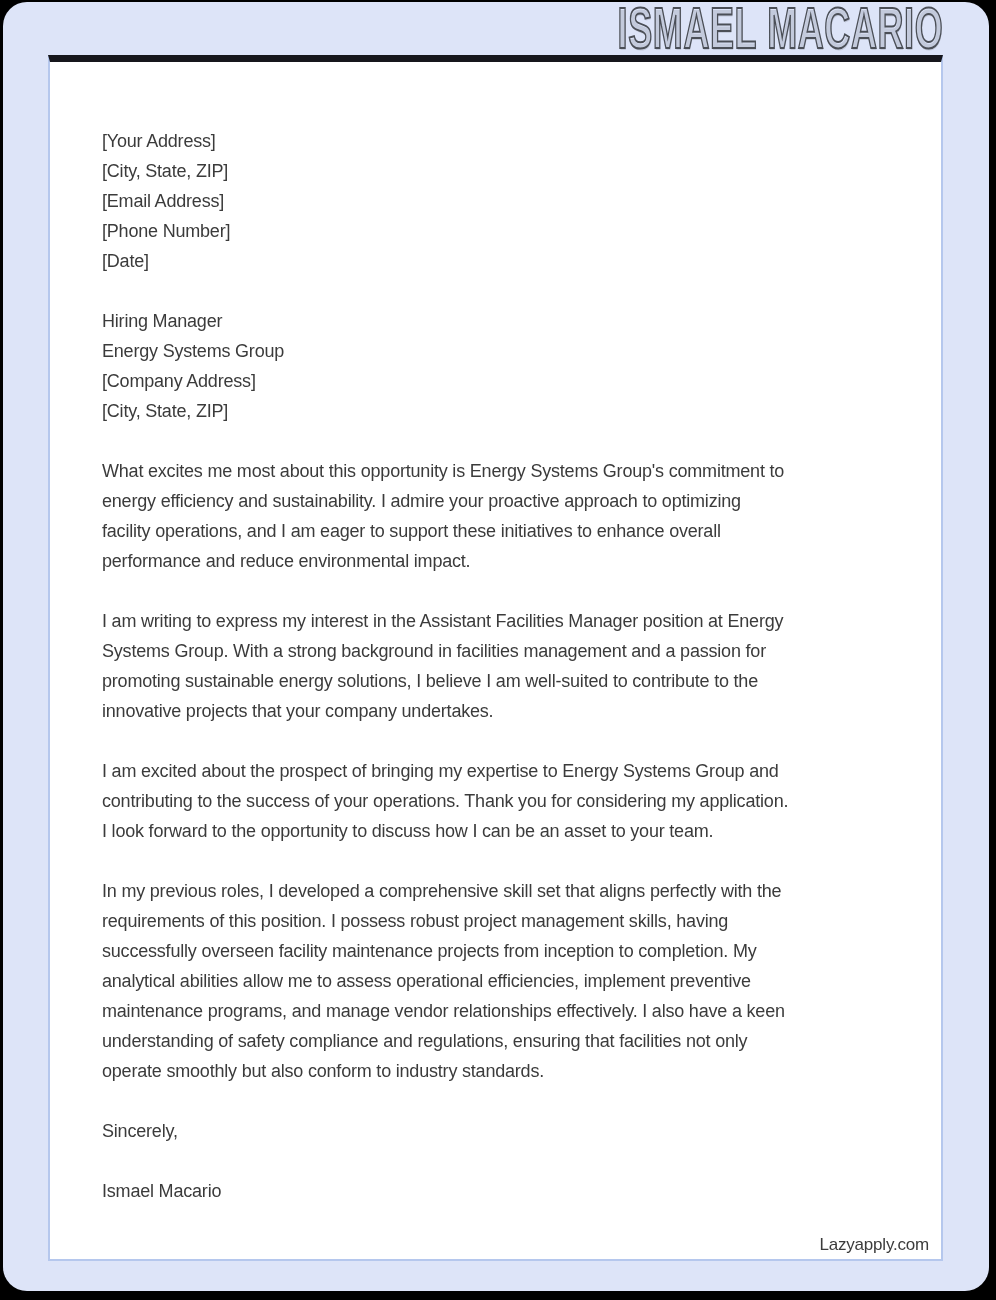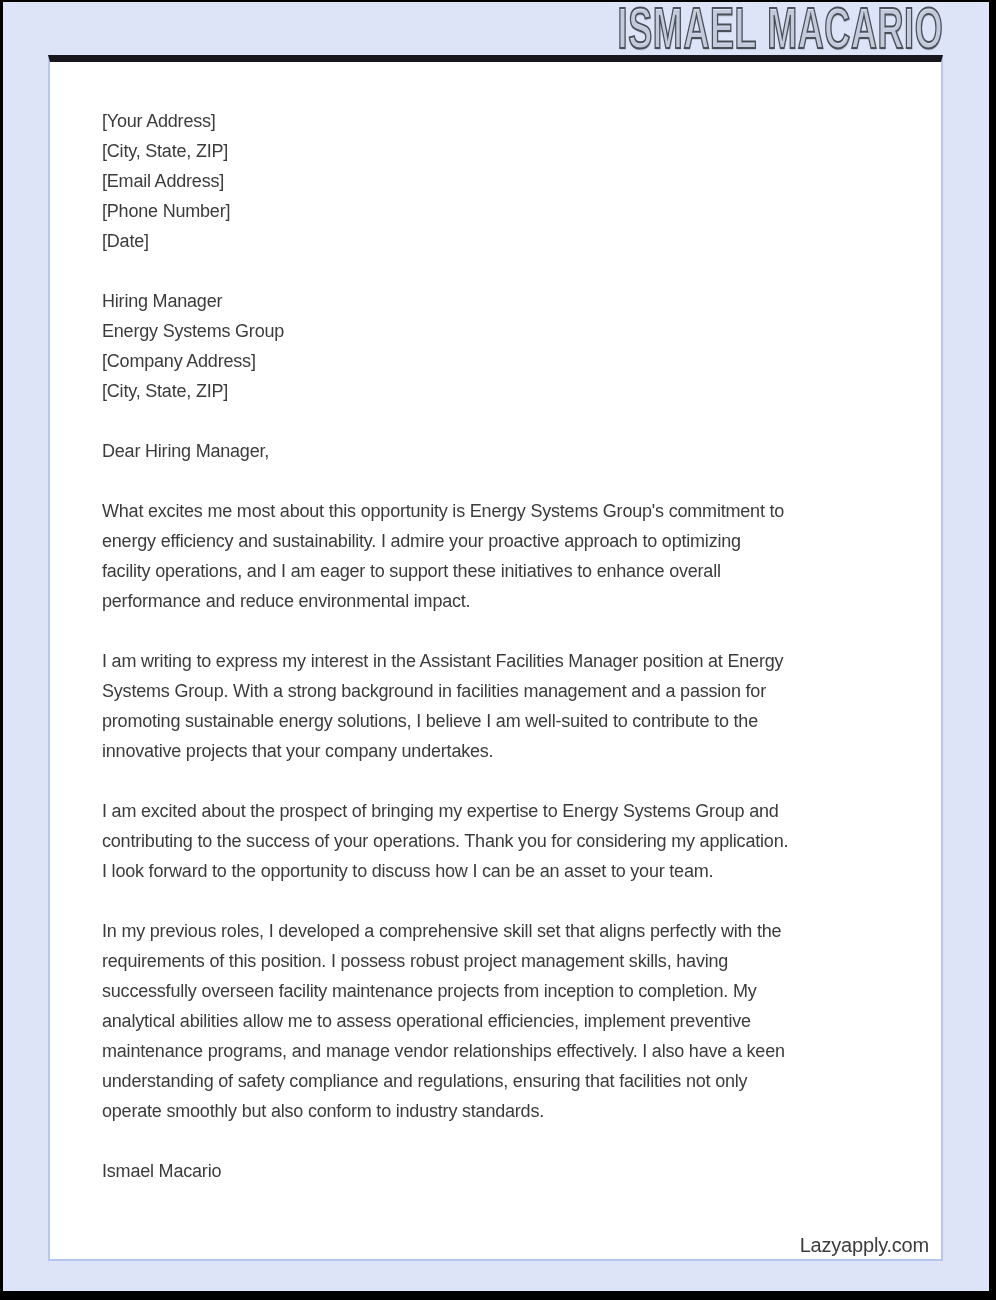--- a/index.html
+++ b/index.html
@@ -8,20 +8,21 @@
     height: 1300px;
     position: relative;
     background: #000;
     font-family: "Liberation Sans", sans-serif;
     overflow: hidden;
   }
   .canvas {
     position: absolute;
     left: 3px; top: 2px; right: 7px; bottom: 9px;
     background: #dde4f8;
+    border-radius: 24px;
   }
   .brand {
     position: absolute;
     top: -3px;
     right: 46px;
     height: 56px;
     display: flex;
     align-items: center;
     font-size: 58px;
     font-weight: 700;
@@ -38,42 +39,42 @@
     left: 45px;
     top: 53px;
     width: 895px;
     height: 1206px;
     box-sizing: border-box;
     background: #ffffff;
     border: 2px solid #b5c7ed;
     border-top: 7px solid #16161c;
   }
   .content {
-    padding: 44px 50px 0 52px;
+    padding: 64px 50px 0 52px;
     font-size: 18px;
     line-height: 30px;
     letter-spacing: -0.2px;
     color: #3b3b3b;
   }
   .block, .para, .line {
     margin: 0 0 30px 0;
     white-space: pre-line;
   }
   .signature { margin-bottom: 10px; }
   .date {
     color: #2b7fe3;
     position: relative;
     z-index: 2;
     margin-bottom: 0;
   }
   .watermark {
     position: absolute;
     right: 12px;
     bottom: 4px;
-    font-size: 20px;
+    font-size: 17px;
     line-height: 20px;
     color: #3c3c3c;
     letter-spacing: -0.2px;
   }
 </style>
 </head>
 <body>
 
 <div class="canvas">
 
@@ -86,21 +87,20 @@
 [City, State, ZIP]
 [Email Address]
 [Phone Number]
 [Date]</div>
 
       <div class="block">Hiring Manager
 Energy Systems Group
 [Company Address]
 [City, State, ZIP]</div>
 
-      <div class="line">Dear Hiring Manager,</div>
 
       <p class="para">What excites me most about this opportunity is Energy Systems Group's commitment to
 energy efficiency and sustainability. I admire your proactive approach to optimizing
 facility operations, and I am eager to support these initiatives to enhance overall
 performance and reduce environmental impact.</p>
 
       <p class="para">I am writing to express my interest in the Assistant Facilities Manager position at Energy
 Systems Group. With a strong background in facilities management and a passion for
 promoting sustainable energy solutions, I believe I am well-suited to contribute to the
 innovative projects that your company undertakes.</p>
@@ -110,20 +110,21 @@
 I look forward to the opportunity to discuss how I can be an asset to your team.</p>
 
       <p class="para">In my previous roles, I developed a comprehensive skill set that aligns perfectly with the
 requirements of this position. I possess robust project management skills, having
 successfully overseen facility maintenance projects from inception to completion. My
 analytical abilities allow me to assess operational efficiencies, implement preventive
 maintenance programs, and manage vendor relationships effectively. I also have a keen
 understanding of safety compliance and regulations, ensuring that facilities not only
 operate smoothly but also conform to industry standards.</p>
 
+      <div class="line">Sincerely,</div>
 
       <div class="line signature">Ismael Macario</div>
 
 
     </div>
 
     <div class="watermark">Lazyapply.com</div>
   </div>
 
 </div>

